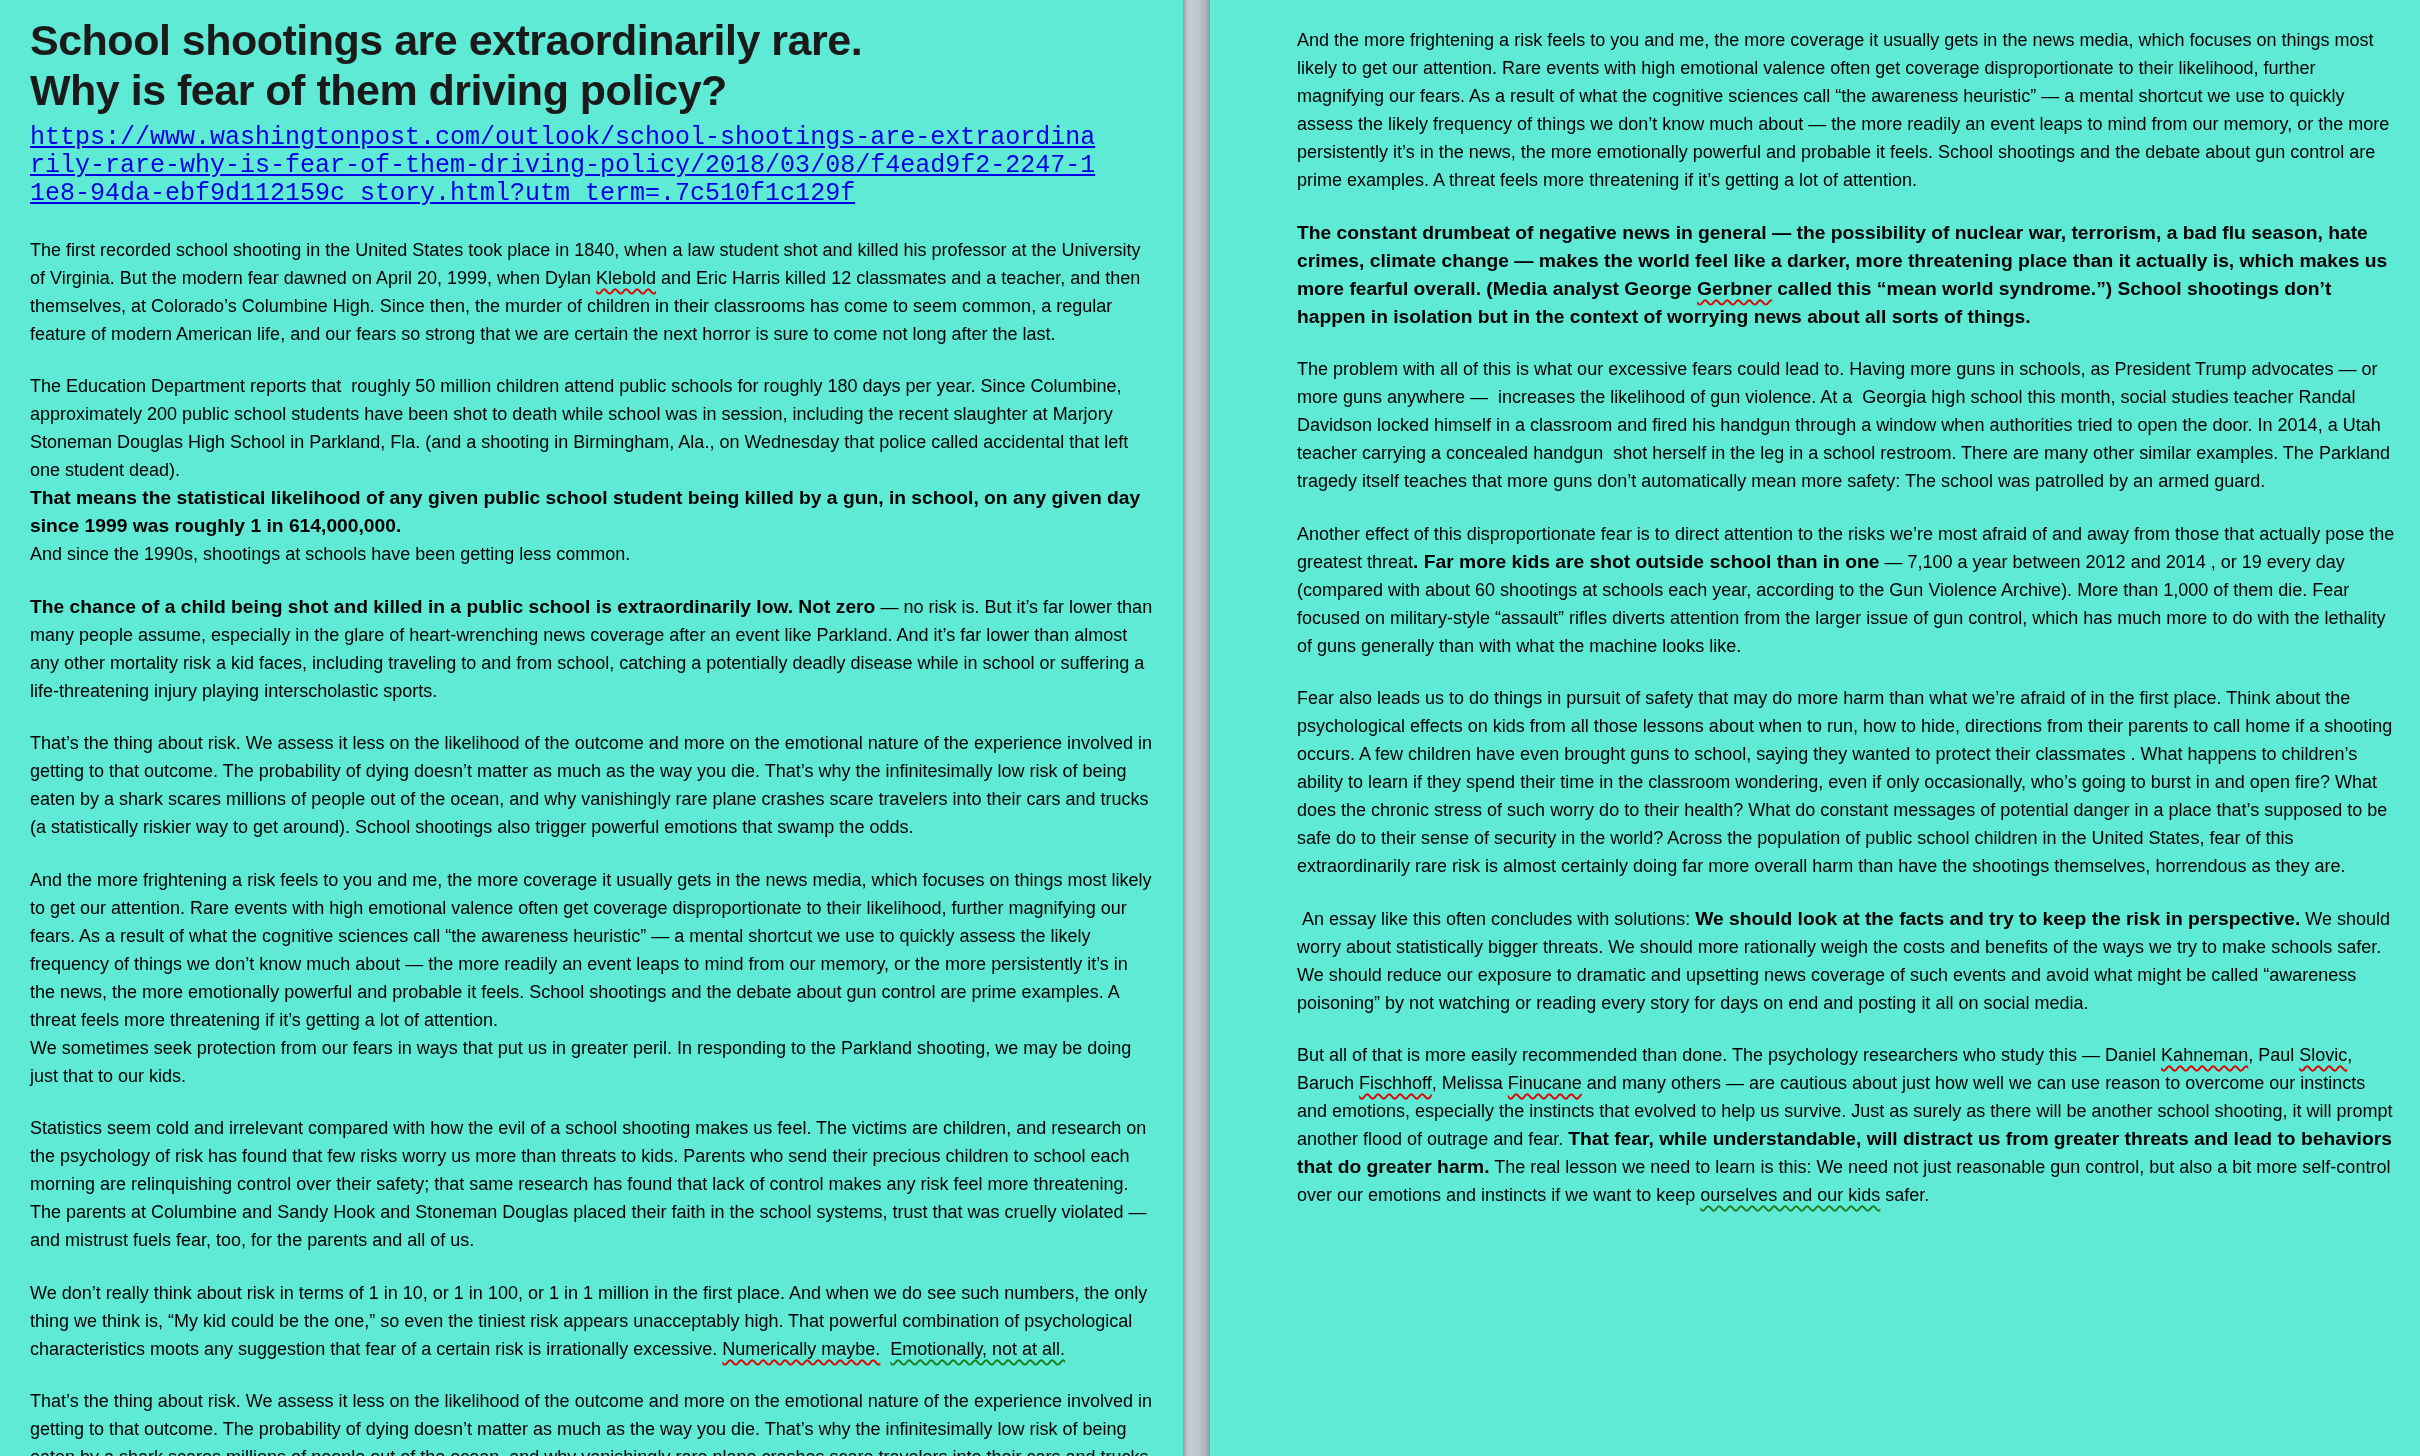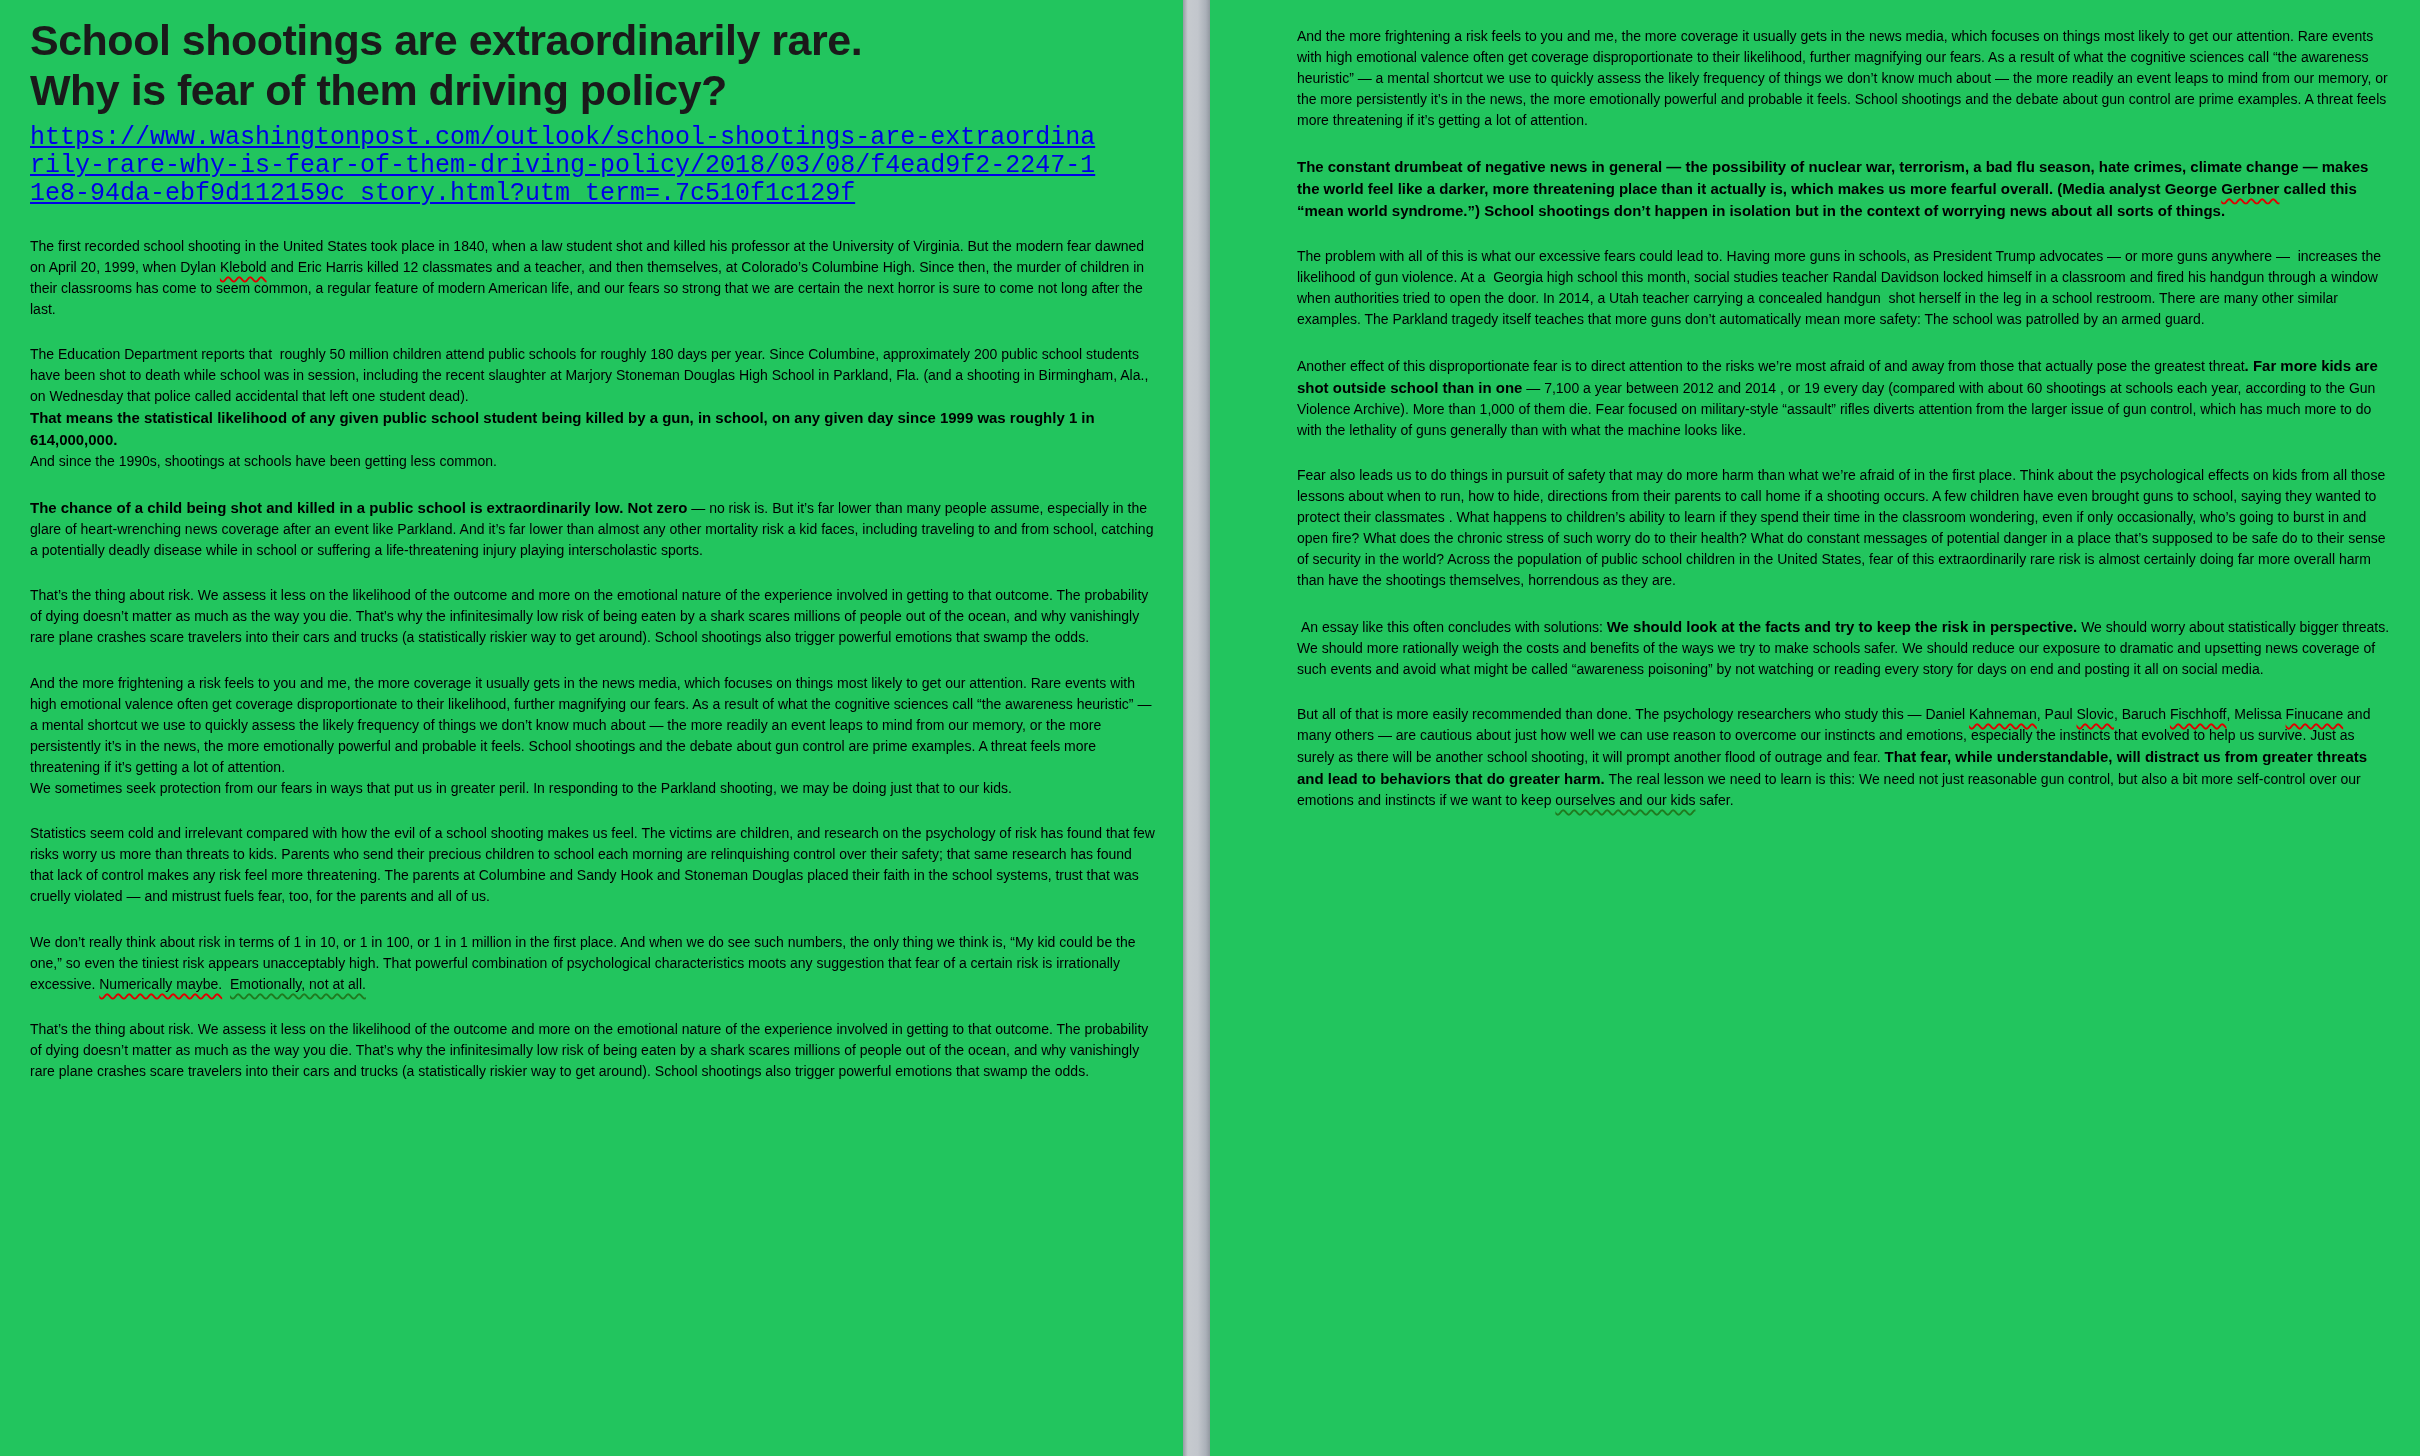--- a/index.html
+++ b/index.html
@@ -3,21 +3,21 @@
 <meta charset="utf-8">
 <style>
   html, body { margin: 0; padding: 0; }
   body {
     width: 2420px; height: 1456px; overflow: hidden;
     background: #ffffff;
     font-family: "Liberation Sans", "DejaVu Sans", sans-serif;
     color: #000000;
   }
   .layout { display: flex; width: 2420px; height: 1456px; }
-  .page { box-sizing: border-box; background: #22c55e; }
+  .page { box-sizing: border-box; background: #5eead4; }
   .page-left  { width: 1183px; padding: 16px 28px 0 30px; }
   .divider {
     width: 27px; flex-shrink: 0; height: 100%;
     background: linear-gradient(to right,
       #969ca4 0%, #c6cacf 18%, #c2c6cc 55%, #aab0b8 85%, #9298a0 100%);
   }
   .page-right { flex: 1; padding: 26px 25px 0 87px; }
 
   .title {
     font-size: 43px; font-weight: bold; line-height: 1.16;
@@ -26,21 +26,21 @@
   }
   .url {
     display: block; max-width: 1080px;
     font-family: Liberation Mono, monospace;
     font-size: 25px; line-height: 28px;
     color: #0000e6; text-decoration: underline;
     word-break: break-all; cursor: pointer;
     margin: 0 0 28px 0;
   }
   .para {
-    font-size: 14px; line-height: 21px;
+    font-size: 18px; line-height: 28px;
     margin: 0 0 24.5px 0; white-space: pre-wrap;
   }
   .bi { font-weight: bold; font-size: 1.07em; }
   .sq-red {
     text-decoration-line: underline; text-decoration-style: wavy;
     text-decoration-color: #e00000; text-decoration-thickness: 2px;
     text-underline-offset: 4px; text-decoration-skip-ink: none;
   }
   .sq-green {
     text-decoration-line: underline; text-decoration-style: wavy;

